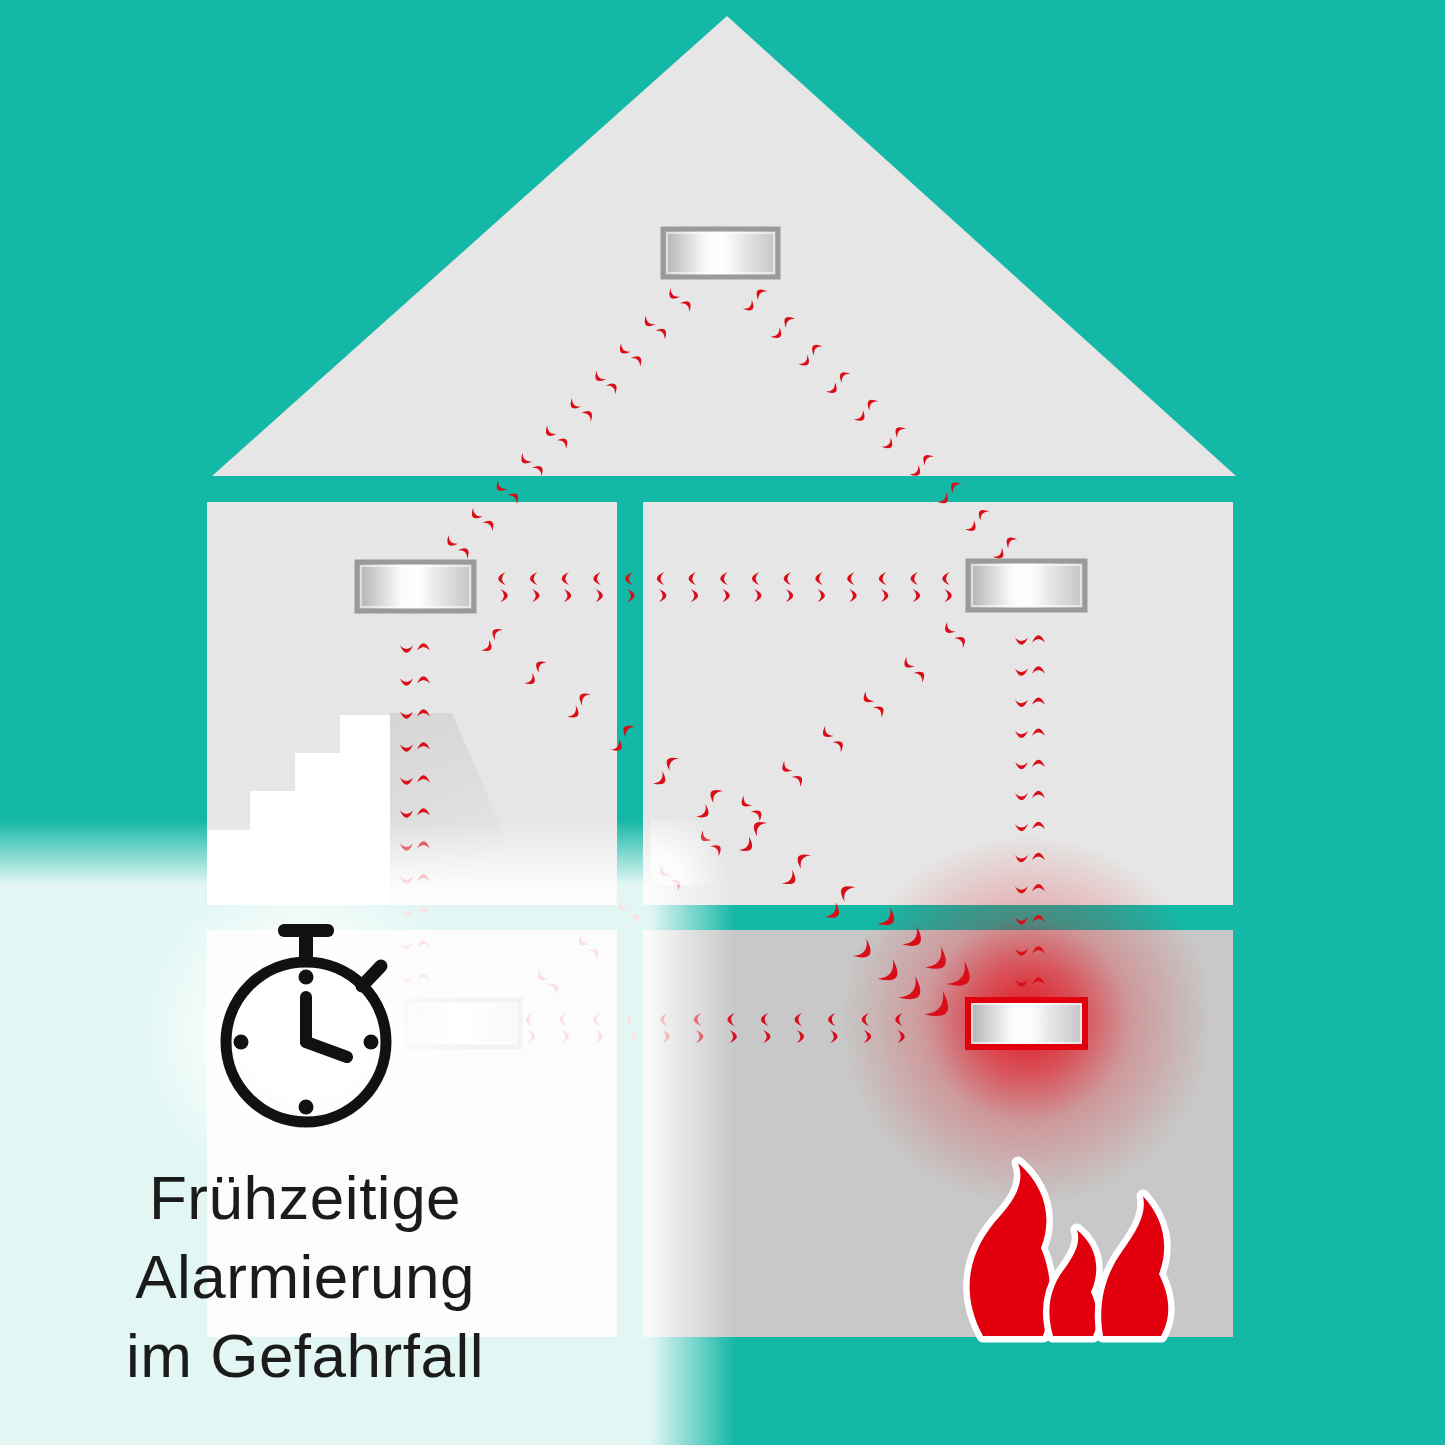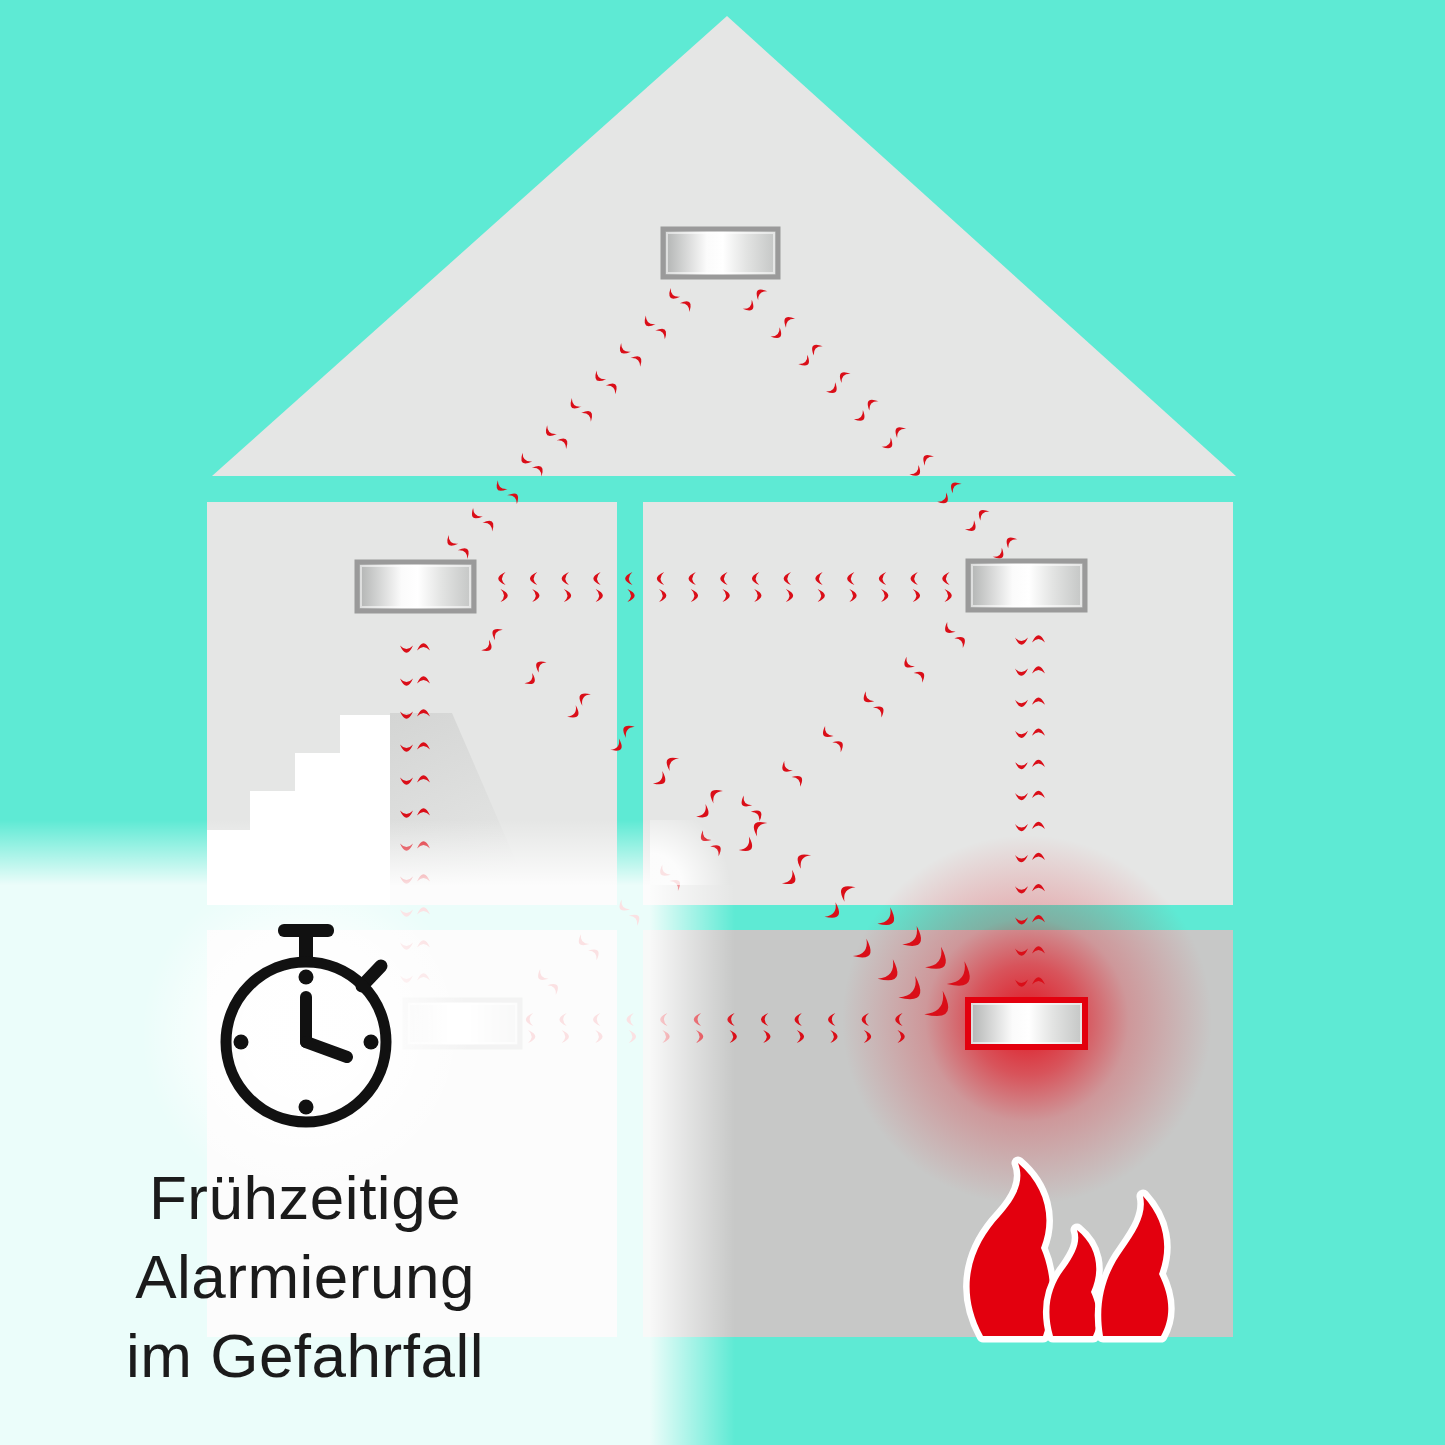--- a/index.html
+++ b/index.html
@@ -1,16 +1,16 @@
 <!DOCTYPE html>
 <html><head>
 <meta charset="utf-8">
 <style>
   html,body{margin:0;padding:0;background:#fff;}
-  #canvas{position:relative;width:1445px;height:1445px;background:#5eead4;overflow:hidden;
+  #canvas{position:relative;width:1445px;height:1445px;background:#14b8a6;overflow:hidden;
           font-family:"Liberation Sans", sans-serif;}
   #diagram-svg, #stopwatch-svg{position:absolute;left:0;top:0;width:1445px;height:1445px;}
   #diagram-svg{z-index:1;}
   
   .ovl{position:absolute;z-index:2;pointer-events:none;}
   #ovl-main {left:-20px;top:885px;width:670px;height:580px;background:rgba(255,255,255,0.88);}
   #ovl-top  {left:-20px;top:820px;width:670px;height:65px;
              background:linear-gradient(to bottom, rgba(255,255,255,0), rgba(255,255,255,0.88));}
   #ovl-right{left:650px;top:885px;width:85px;height:580px;
              background:linear-gradient(to right, rgba(255,255,255,0.88), rgba(255,255,255,0));}

